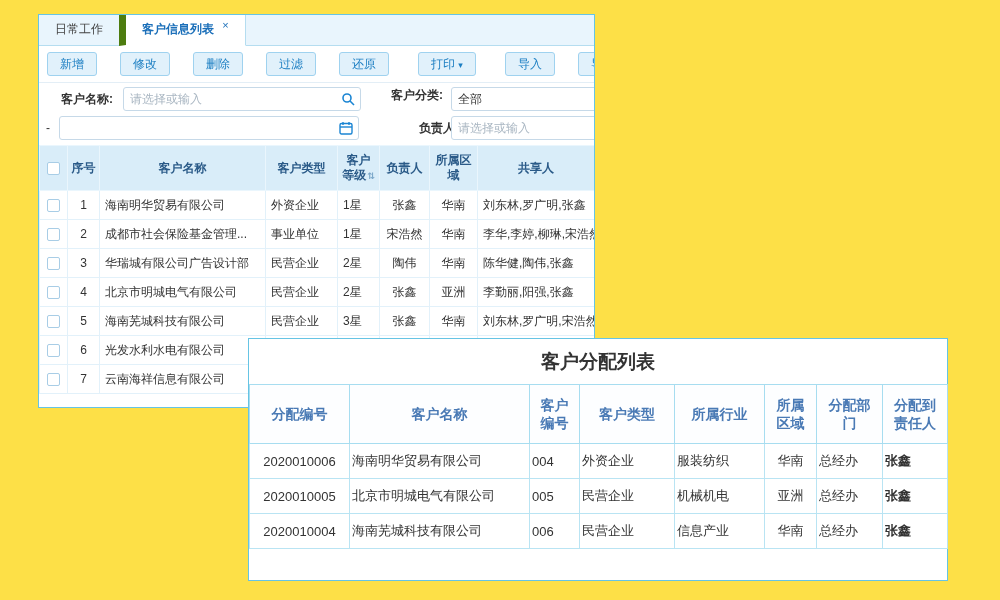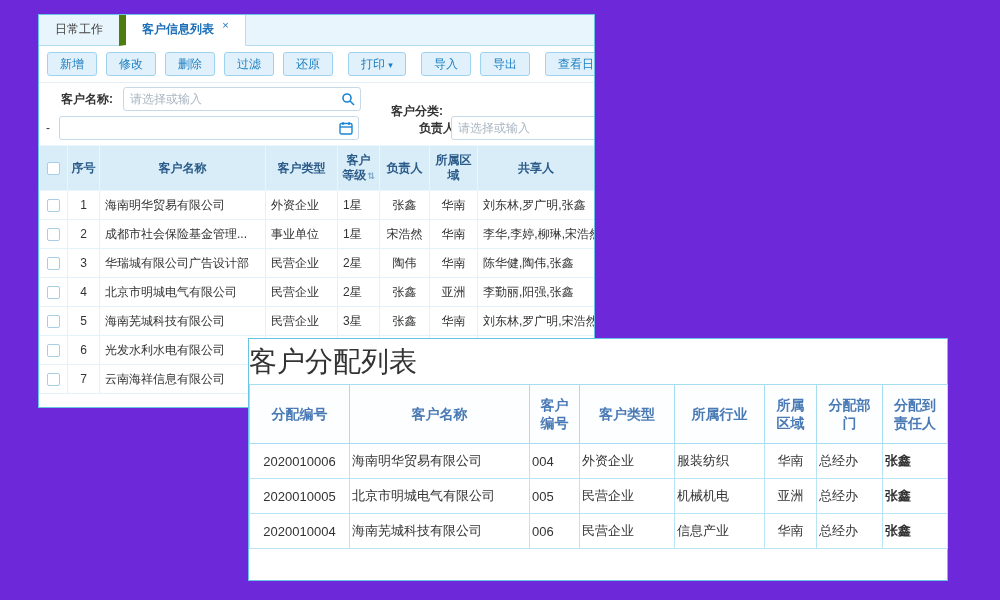--- a/index.html
+++ b/index.html
@@ -1,30 +1,30 @@
 <!DOCTYPE html>
 <html><head>
 <meta charset="utf-8">
 <style>
   html,body{margin:0;padding:0;background:#fff;}
   body{font-family:"Liberation Sans","DejaVu Sans",sans-serif;}
-  .canvas{position:relative;width:1000px;height:600px;background:#6d28d9;overflow:hidden;}
+  .canvas{position:relative;width:1000px;height:600px;background:#fde047;overflow:hidden;}
   .panel{position:absolute;background:#fff;border:1px solid #66c4e4;box-sizing:border-box;}
   .panel1{left:38px;top:14px;width:557px;height:394px;overflow:hidden;}
   .panel2{left:248px;top:338px;width:700px;height:243px;z-index:10;}
 
   
   .tabbar{display:flex;height:30px;background:#e9f5fd;border-bottom:1px solid #b5ddf0;}
   .tab{padding:0 16px;line-height:29px;font-size:12px;color:#444;cursor:pointer;white-space:nowrap;}
   .tab.active{background:#fff;border-left:7px solid #4d7c0f;border-right:1px solid #b5ddf0;color:#1b6fb9;font-weight:bold;margin-bottom:-1px;border-bottom:1px solid #fff;}
   .tab .close{display:inline-block;margin-left:5px;position:relative;top:-4px;font-size:11px;font-weight:normal;color:#1b6fb9;cursor:pointer;}
 
   
   .toolbar{height:36px;display:flex;align-items:center;padding:0 0 0 8px;border-bottom:1px solid #e3eef6;}
-  .tbtn{height:24px;padding:0 12px;margin-right:9px;font-size:12px;color:#1b7ec2;background:#e1f1fb;border:1px solid #9fd2ef;border-radius:3px;cursor:pointer;font-family:inherit;white-space:nowrap;}
+  .tbtn{height:24px;padding:0 12px;margin-right:23px;font-size:12px;color:#1b7ec2;background:#e1f1fb;border:1px solid #9fd2ef;border-radius:3px;cursor:pointer;font-family:inherit;white-space:nowrap;}
   .tbtn.group{margin-left:6px;}
   .caret{font-size:9px;}
 
   
   .filters{position:relative;height:62px;}
   .fl-label{position:absolute;font-size:12px;font-weight:bold;color:#333;line-height:24px;}
   .fl-input{position:absolute;height:24px;box-sizing:border-box;border:1px solid #c6d9e8;border-radius:3px;font-size:12px;color:#333;padding:0 22px 0 6px;font-family:inherit;background:#fff;outline:none;}
   .fl-input::placeholder{color:#a9b6c2;}
   .fl-icon{position:absolute;width:14px;height:14px;cursor:pointer;}
   .dash{position:absolute;font-size:12px;color:#333;line-height:24px;}
@@ -33,21 +33,21 @@
   .t1{border-collapse:collapse;table-layout:fixed;width:555px;font-size:12px;}
   .t1 th{background:#d9edf9;color:#2a5a88;font-weight:bold;border:1px solid #eaf6fd;height:42px;padding:1px 3px;text-align:center;line-height:1.25;overflow:hidden;}
   .t1 td{border:1px solid #e2f1fa;height:29px;padding:1px 5px;color:#333;white-space:nowrap;overflow:hidden;box-sizing:border-box;}
   .cb-cell{text-align:center;}
   .checkbox{display:inline-block;width:13px;height:13px;border:1px solid #a8cde6;border-radius:2px;background:#fff;vertical-align:middle;cursor:pointer;box-sizing:border-box;}
   .link{color:#1a6dbe;cursor:pointer;margin-top:31px;}
   .sort{font-size:9px;color:#7ba7c9;margin-left:1px;}
   .tc{text-align:center;}
 
   
-  .p2-title{height:45px;line-height:45px;text-align:left;font-size:28px;font-weight:normal;color:#333;}
+  .p2-title{height:45px;line-height:45px;text-align:center;font-size:19px;font-weight:bold;color:#333;}
   .t2{border-collapse:collapse;table-layout:fixed;width:698px;font-size:13px;border-radius:15px;}
   .t2 th{color:#4a7ab5;font-weight:bold;font-size:14px;height:54px;border:1px solid #a7ddf0;background:#fdfeff;padding:2px 6px;text-align:center;line-height:1.3;overflow:hidden;}
   .t2 td{height:35px;border:1px solid #b9e4f3;padding:2px 2px;color:#333;white-space:nowrap;overflow:hidden;box-sizing:border-box;}
   .bold{font-weight:bold;}
 </style>
 </head>
 <body>
 
 <div class="canvas">
 
@@ -76,21 +76,22 @@
       <button class="tbtn group">查看日志</button>
     </div>
 
     <div class="filters">
       <span class="fl-label" style="left:22px;top:4px;">客户名称:</span>
       <input class="fl-input" style="left: 84px; top: 4px; width: 238px;" placeholder="请选择或输入">
       <svg class="fl-icon" style="left:302px;top:9px;" viewBox="0 0 14 14">
         <circle cx="6" cy="6" r="4" fill="none" stroke="#1b85d3" stroke-width="1.6"></circle>
         <line x1="9" y1="9" x2="13" y2="13" stroke="#1b85d3" stroke-width="1.6"></line>
       </svg>
-      <span class="fl-label" style="left:342px;top:16px;width:62px;text-align:right;">客户分类:</span>
+      <span class="fl-label" style="left:342px;top:0;width:62px;text-align:right;">客户分类:</span>
+      <input class="fl-input" style="left: 412px; top: 4px; width: 200px;" readonly="" value="全部">
 
       <span class="dash" style="left:7px;top:33px;">-</span>
       <input class="fl-input" style="left: 20px; top: 33px; width: 300px;">
       <svg class="fl-icon" style="left:300px;top:38px;" viewBox="0 0 14 14">
         <rect x="1" y="2.5" width="12" height="10.5" rx="1.5" fill="none" stroke="#1b85d3" stroke-width="1.4"></rect>
         <line x1="1" y1="6" x2="13" y2="6" stroke="#1b85d3" stroke-width="1.4"></line>
         <line x1="4" y1="1" x2="4" y2="4" stroke="#1b85d3" stroke-width="1.4"></line>
         <line x1="10" y1="1" x2="10" y2="4" stroke="#1b85d3" stroke-width="1.4"></line>
       </svg>
       <span class="fl-label" style="left:372px;top:33px;width:48px;text-align:right;">负责人:</span>

